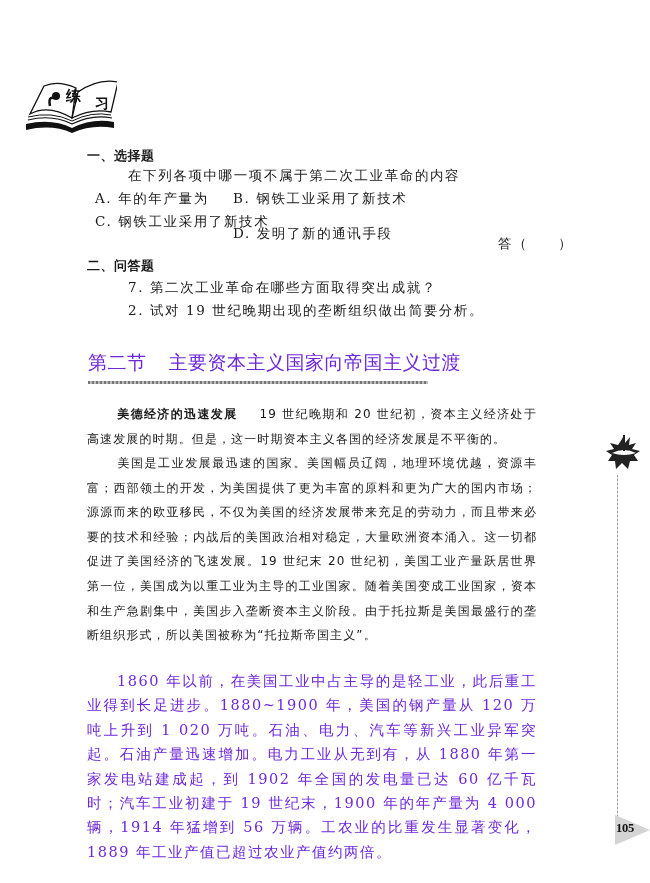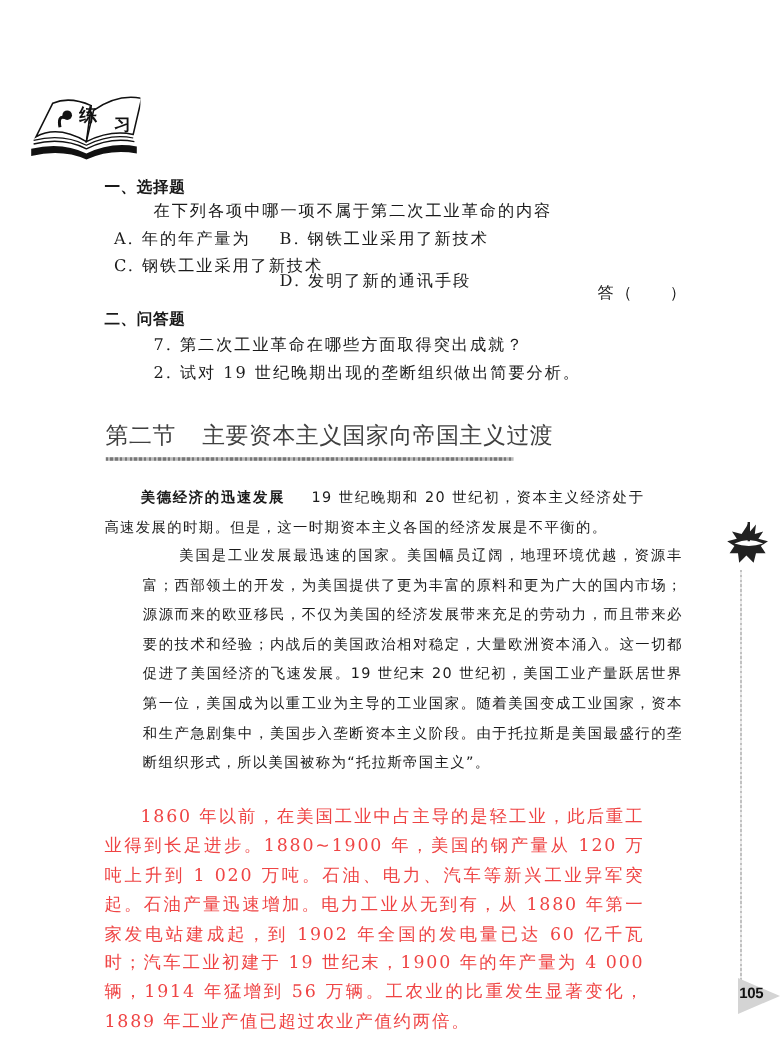--- a/index.html
+++ b/index.html
@@ -39,21 +39,21 @@
       letter-spacing: 1.6px;
       white-space: nowrap;
     }
 
     .section-title {
       left: 88px; top: 350px;
       font-family: "DejaVu Sans", "Liberation Sans", sans-serif;
       font-size: 19px;
       letter-spacing: 0.5px;
       white-space: nowrap;
-      color: #404040;
+      color: #6d28d9;
     }
     .section-title .sp { display: inline-block; width: 22px; }
     .title-rule {
       left: 88px; top: 381px; width: 340px; height: 3px;
       background: repeating-linear-gradient(90deg, #777 0 2px, #bbb 2px 4px);
     }
 
     .para {
       left: 87px; width: 450px;
       font-size: 12px;
@@ -71,38 +71,38 @@
     .para .gap { display: inline-block; width: 22px; }
 
     .para2 {
       left: 87px; width: 450px;
       font-size: 14.5px;
       line-height: 24.4px;
       letter-spacing: 1.5px;
       text-align: justify;
       text-align-last: left;
       font-family: "DejaVu Serif", "Liberation Serif", serif;
-      color: #ef4444;
+      color: #6d28d9;
     }
     .para2 .indent { display: inline-block; width: 30px; }
 
     
     .deco {
       left: 602px; top: 435px; width: 44px; height: 40px;
     }
     .dotted-rule {
       left: 617px; top: 475px; width: 1px; height: 345px;
       background: repeating-linear-gradient(180deg, #999 0 2px, #ddd 2px 4px);
     }
     .page-tab {
       left: 615px; top: 815px; width: 35px; height: 30px;
     }
     .page-num {
       left: 616px; top: 821px;
-      font-family: Liberation Sans, sans-serif;
+      font-family: Liberation Serif, serif;
       font-weight: bold;
       font-size: 12.5px;
       color: #111;
       letter-spacing: -0.3px;
     }
   </style>
 </head>
 <body>
 
 <div class="abs logo">
@@ -153,21 +153,21 @@
 
 <div class="abs section-title">
   <span>第二节</span><span class="sp"></span><span>主要资本主义国家向帝国主义过渡</span>
 </div>
 <div class="abs title-rule"></div>
 
 <div class="abs para" style="top:402px;">
   <span class="indent"></span><span class="kw">美德经济的迅速发展</span><span class="gap"></span><span>19 世纪晚期和 20 世纪初，资本主义经济处于高速发展的时期。但是，这一时期资本主义各国的经济发展是不平衡的。</span>
 </div>
 
-<div class="abs para" style="top:451px;margin-left:32px;">
+<div class="abs para" style="top:451px;">
   <span class="indent"></span><span>美国是工业发展最迅速的国家。美国幅员辽阔，地理环境优越，资源丰富；西部领土的开发，为美国提供了更为丰富的原料和更为广大的国内市场；源源而来的欧亚移民，不仅为美国的经济发展带来充足的劳动力，而且带来必要的技术和经验；内战后的美国政治相对稳定，大量欧洲资本涌入。这一切都促进了美国经济的飞速发展。19 世纪末 20 世纪初，美国工业产量跃居世界第一位，美国成为以重工业为主导的工业国家。随着美国变成工业国家，资本和生产急剧集中，美国步入垄断资本主义阶段。由于托拉斯是美国最盛行的垄断组织形式，所以美国被称为“托拉斯帝国主义”。</span>
 </div>
 
 <div class="abs para2" style="top:669px;">
   <span class="indent"></span><span>1860 年以前，在美国工业中占主导的是轻工业，此后重工业得到长足进步。1880~1900 年，美国的钢产量从 120 万吨上升到 1 020 万吨。石油、电力、汽车等新兴工业异军突起。石油产量迅速增加。电力工业从无到有，从 1880 年第一家发电站建成起，到 1902 年全国的发电量已达 60 亿千瓦时；汽车工业初建于 19 世纪末，1900 年的年产量为 4 000 辆，1914 年猛增到 56 万辆。工农业的比重发生显著变化，1889 年工业产值已超过农业产值约两倍。</span>
 </div>
 
 <div class="abs deco">
   <svg width="44" height="40" viewBox="0 0 44 40">
     <path d="M20 4 L22 0 L23 8 L28 2 L27 10 L34 8 L30 14 L38 16 L32 20 L36 26 L28 26 L26 34 L20 28 L14 34 L13 26 L6 26 L10 20 L4 16 L12 14 L8 8 L16 10 Z" fill="#222"></path>

